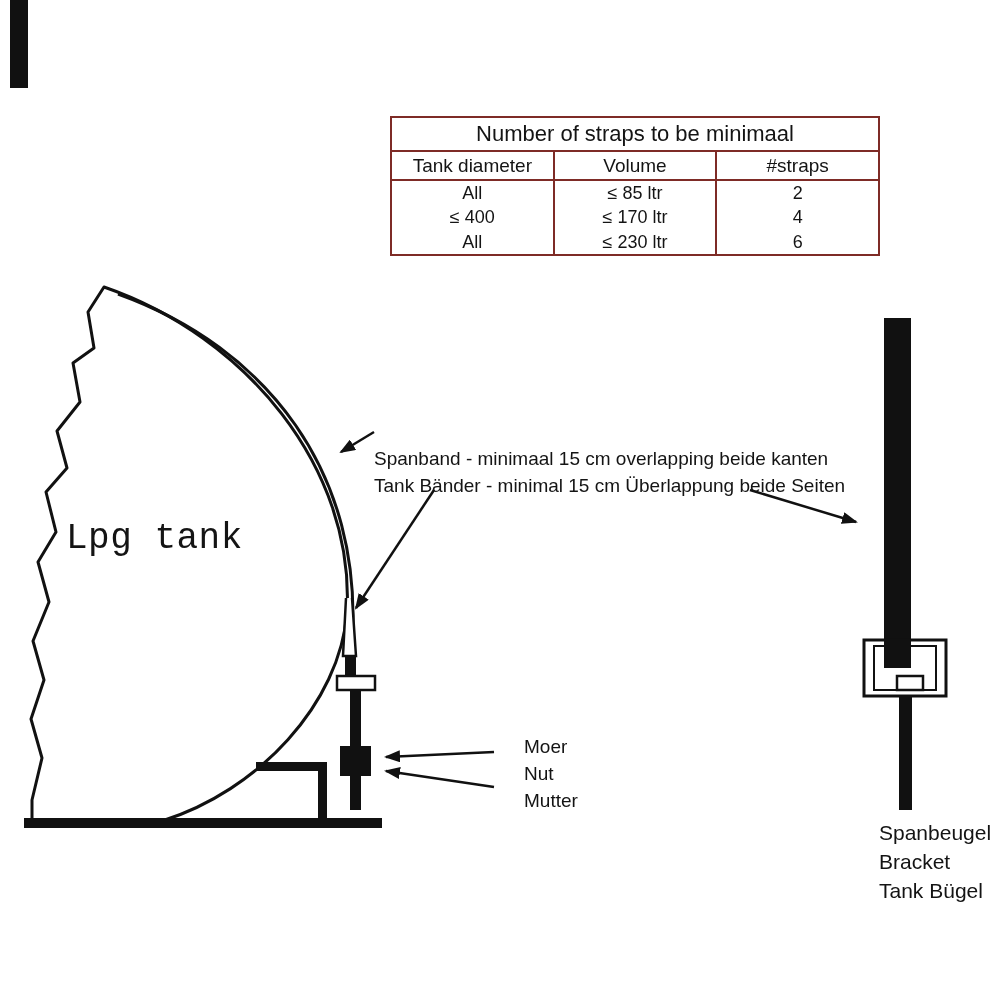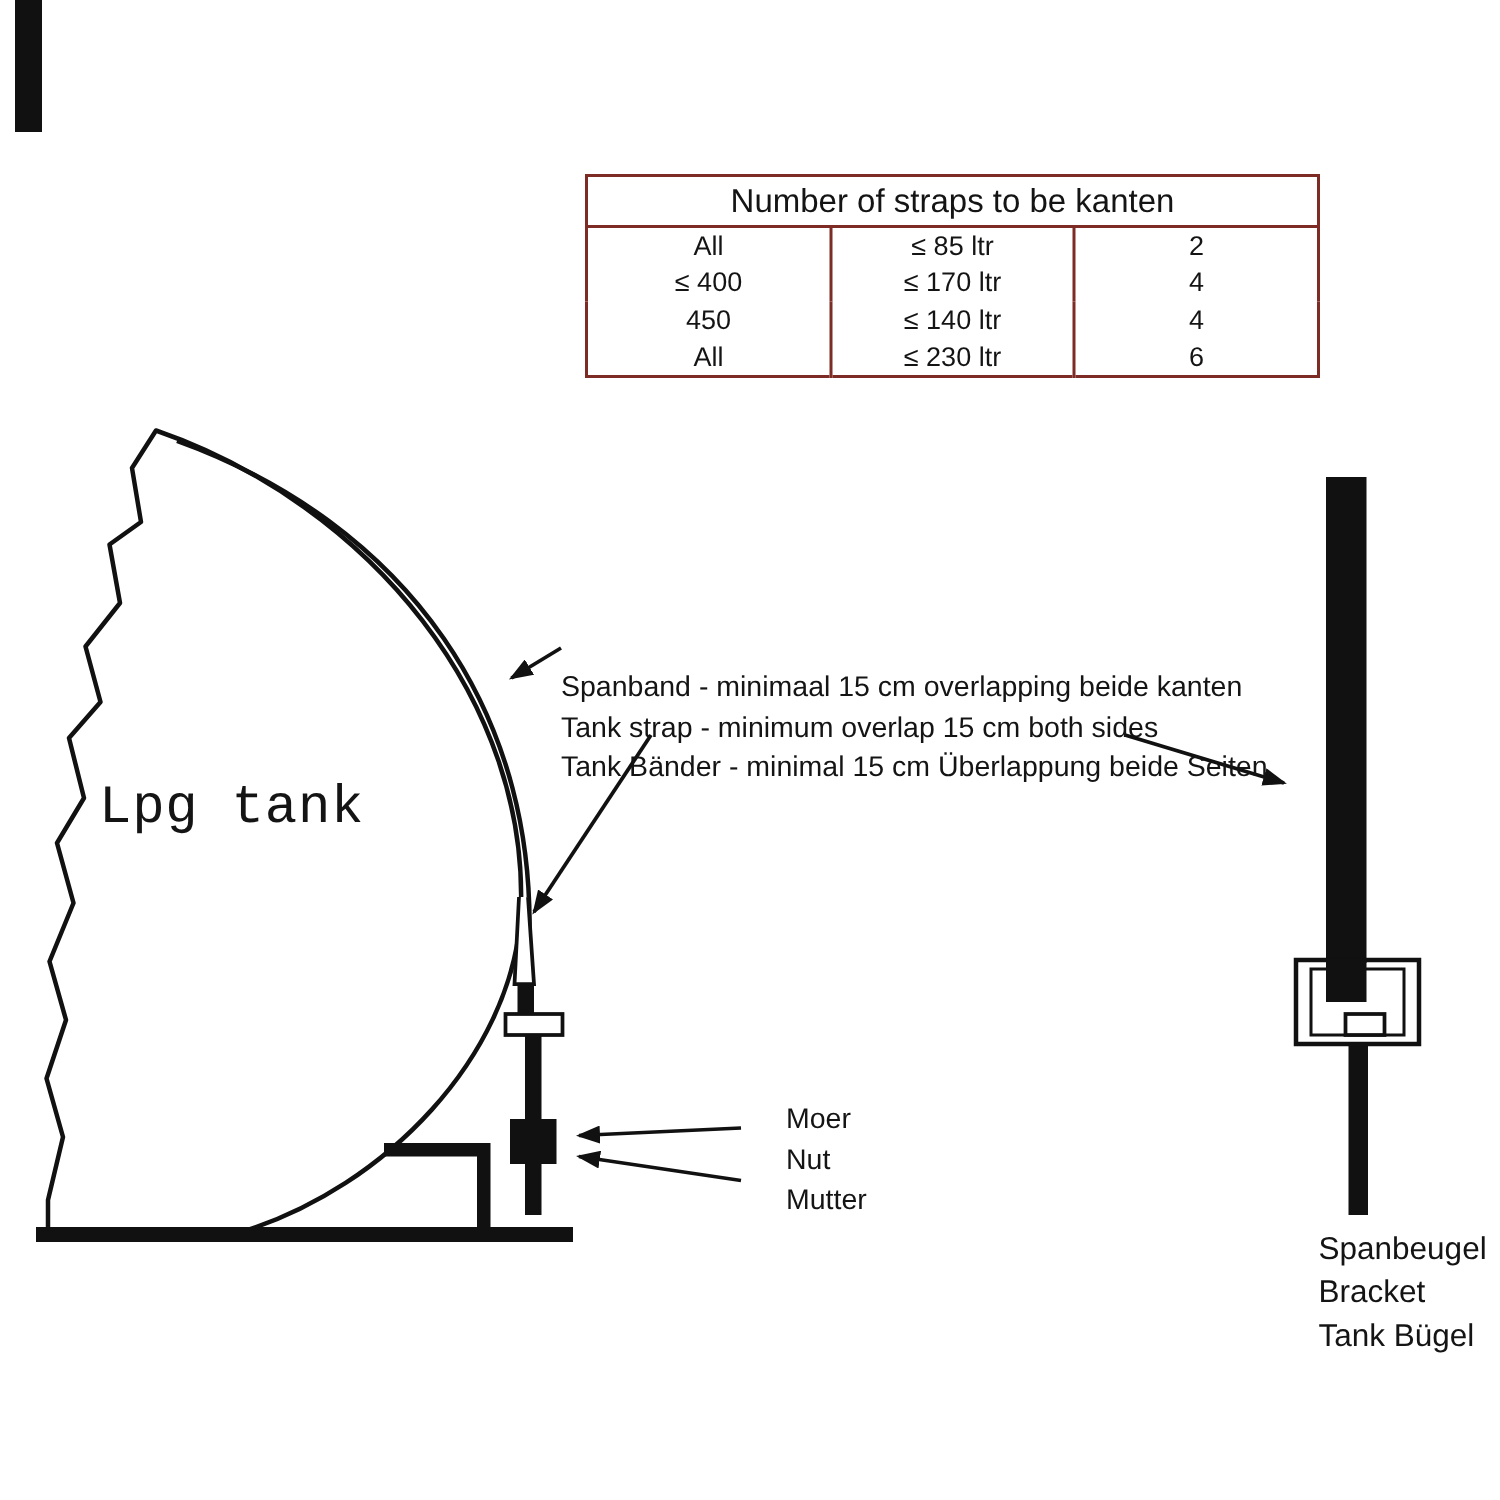--- a/index.html
+++ b/index.html
@@ -95,50 +95,49 @@
     <line x1="434" y1="490" x2="356" y2="608" marker-end="url(#arrowhead)"></line>
     <line x1="750" y1="490" x2="856" y2="522" marker-end="url(#arrowhead)"></line>
     <line x1="494" y1="752" x2="386" y2="757" marker-end="url(#arrowhead)"></line>
     <line x1="494" y1="787" x2="386" y2="771" marker-end="url(#arrowhead)"></line>
   </g>
 </svg>
 
 <table class="straps-table">
   <tbody>
     <tr class="t-title">
-      <td colspan="3">Number of straps to be kanten</td>
+      <td colspan="3">Number of straps to be minimaal</td>
+    </tr>
+    <tr class="t-head">
+      <td class="c1">Tank diameter</td>
+      <td class="c2">Volume</td>
+      <td class="c3">#straps</td>
     </tr>
     <tr class="t-row">
       <td class="c1">All</td>
       <td class="c2">≤ 85 ltr</td>
       <td class="c3">2</td>
     </tr>
     <tr class="t-row">
       <td class="c1">≤ 400</td>
       <td class="c2">≤ 170 ltr</td>
-      <td class="c3">4</td>
-    </tr>
-    <tr class="t-row">
-      <td class="c1">450</td>
-      <td class="c2">≤ 140 ltr</td>
       <td class="c3">4</td>
     </tr>
     <tr class="t-row">
       <td class="c1">All</td>
       <td class="c2">≤ 230 ltr</td>
       <td class="c3">6</td>
     </tr>
   </tbody>
 </table>
 
 <div class="lpg-label">Lpg tank</div>
 
 <div class="strap-notes">
   <div>Spanband - minimaal 15 cm overlapping beide kanten</div>
-  <div>Tank strap - minimum overlap 15 cm both sides</div>
   <div>Tank Bänder - minimal 15 cm Überlappung beide Seiten</div>
 </div>
 
 <div class="nut-labels">
   <div>Moer</div>
   <div>Nut</div>
   <div>Mutter</div>
 </div>
 
 <div class="bracket-labels">

